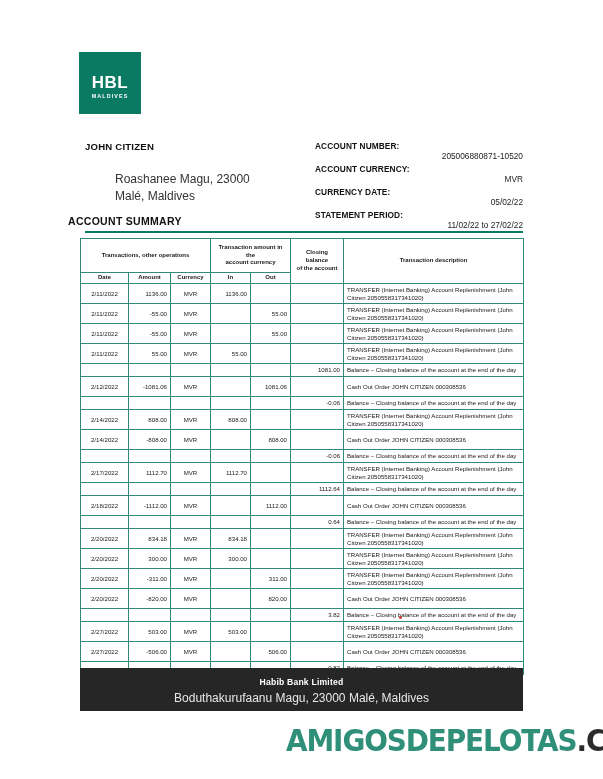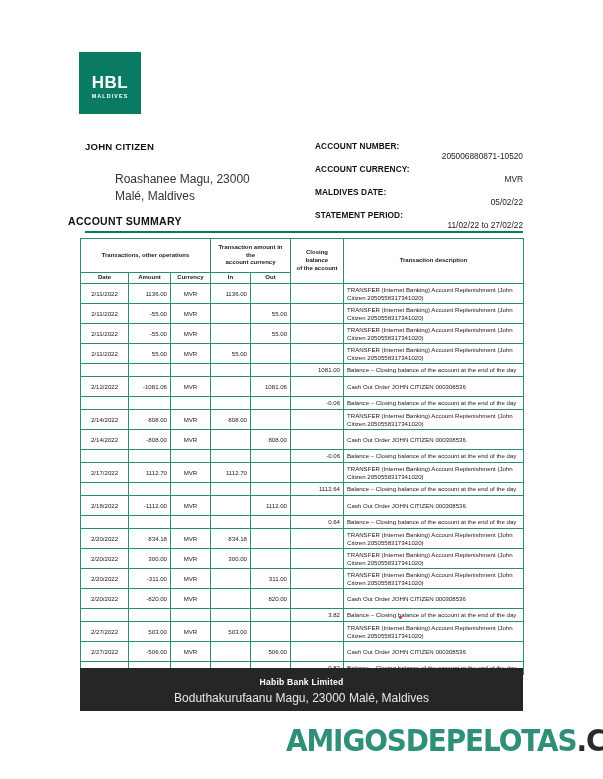--- a/index.html
+++ b/index.html
@@ -235,21 +235,21 @@
   <div class="acct-details">
       <div class="acct-row">
         <span class="acct-label">ACCOUNT NUMBER:</span>
         <span class="acct-value">205006880871-10520</span>
       </div>
       <div class="acct-row">
         <span class="acct-label">ACCOUNT CURRENCY:</span>
         <span class="acct-value">MVR</span>
       </div>
       <div class="acct-row">
-        <span class="acct-label">MALDIVES DATE:</span>
+        <span class="acct-label">CURRENCY DATE:</span>
         <span class="acct-value">05/02/22</span>
       </div>
       <div class="acct-row">
         <span class="acct-label">STATEMENT PERIOD:</span>
         <span class="acct-value">11/02/22 to 27/02/22</span>
       </div>
     </div>
 
   <div class="section-title">ACCOUNT SUMMARY</div>
   <div class="section-rule"></div>

